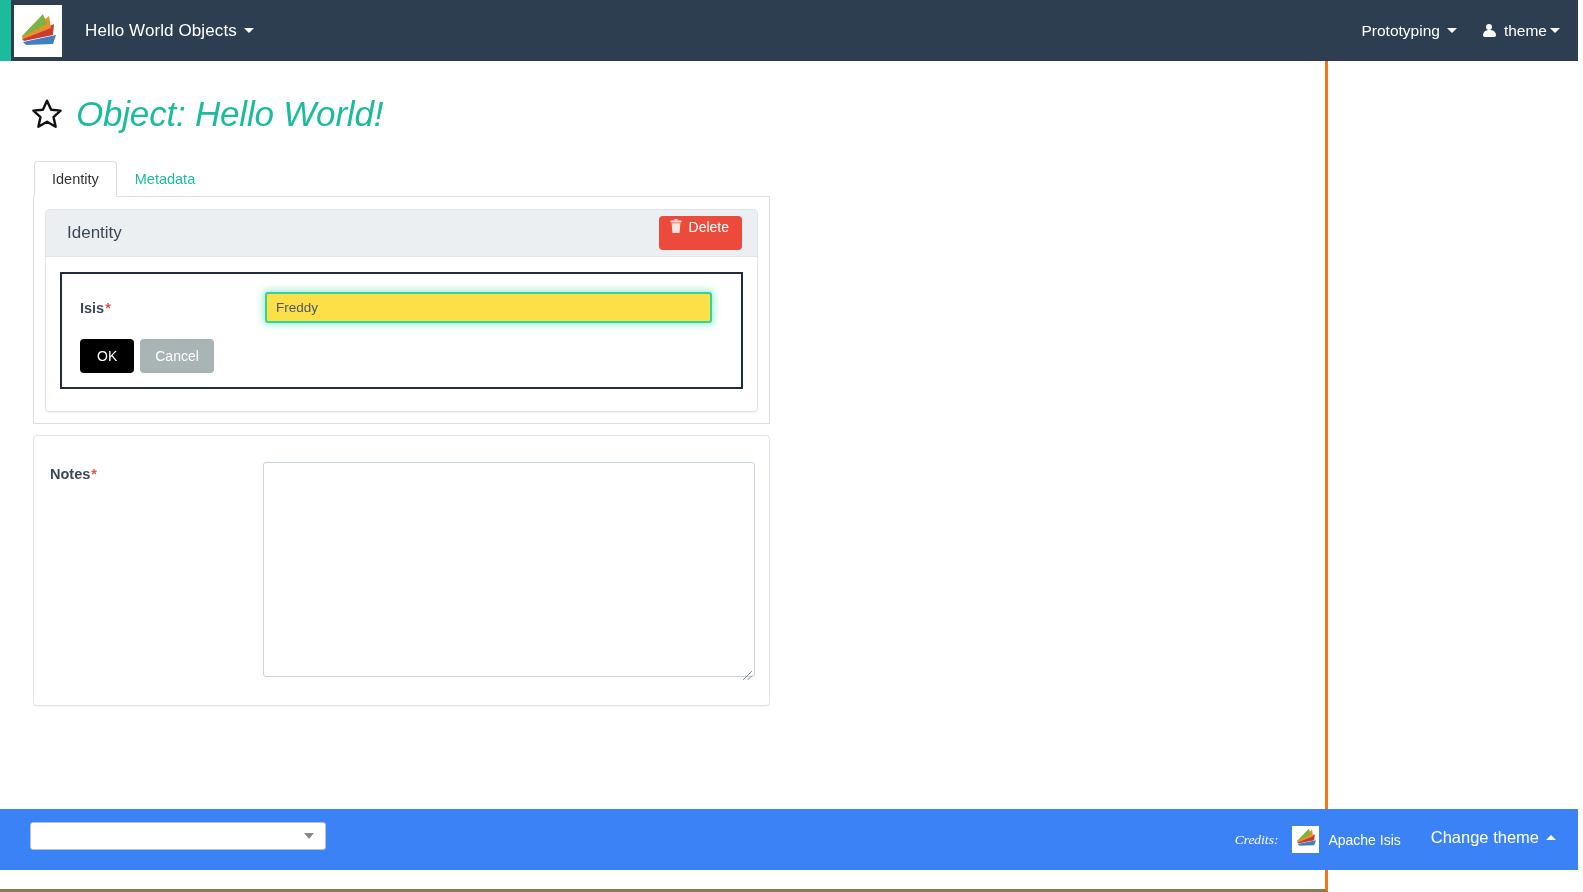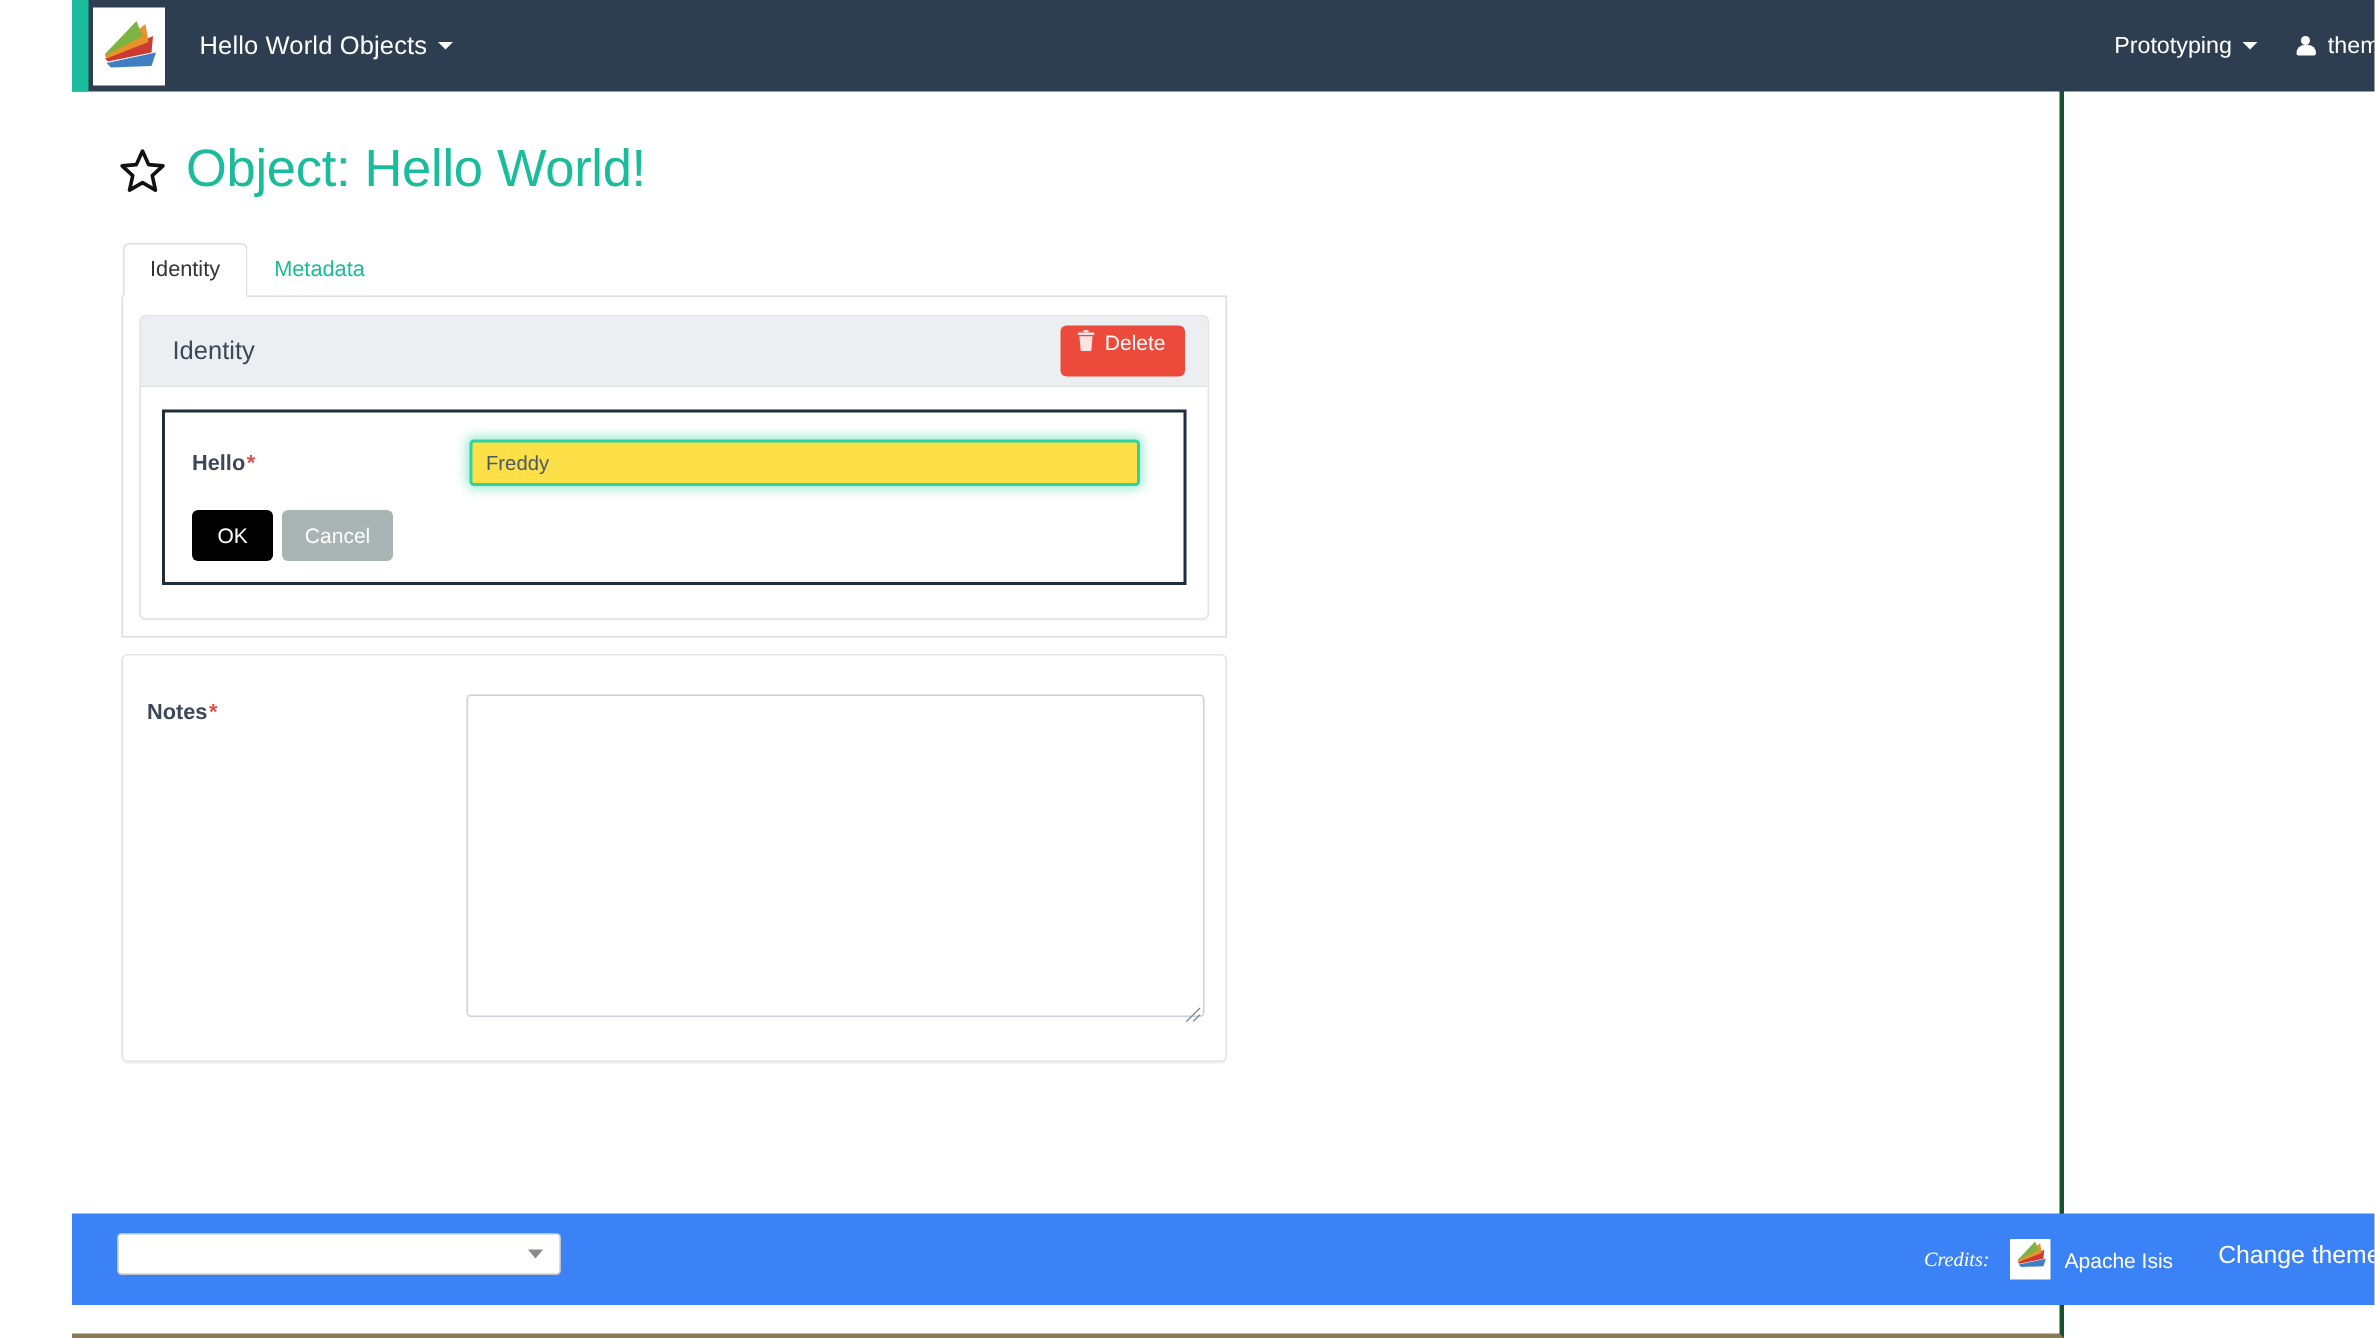--- a/index.html
+++ b/index.html
@@ -10,23 +10,22 @@
     overflow: hidden;
     background: #ffffff;
     font-family: "Liberation Sans", sans-serif;
     -webkit-font-smoothing: antialiased;
   }
   .page {
     position: relative;
     width: 1328px;
     height: 892px;
     background: #ffffff;
-    border-right: 3px solid #14532d;
+    border-right: 3px solid #f97316;
     border-bottom: 3px solid #8a7a53;
-    margin-left: 48px;
   }
 
   
   .navbar {
     position: absolute;
     top: 0; left: 0;
     width: 1578px;
     height: 61px;
     background: #2d3e50;
     display: flex;
@@ -117,22 +116,23 @@
   }
 
   
   .main {
     position: absolute;
     top: 61px; left: 0;
     width: 1578px;
   }
   .page-title-row {
     display: flex;
-    align-items: flex-start;
+    align-items: center;
     padding: 32px 0 0 30px;
+    font-style: italic;
   }
   .star-icon { margin-right: 12px; margin-top: 4px; }
   .page-title {
     font-size: 35px;
     color: #1bbc9b;
     font-weight: 400;
     letter-spacing: -.2px;
   }
 
   
@@ -451,21 +451,21 @@
               </span>
               <span>Delete</span>
             </button>
           </div>
 
           <div class="card-body">
             <div class="edit-box">
 
               <div class="form-row">
                 <div class="form-label">
-                  <span>Hello</span><span class="req">*</span>
+                  <span>Isis</span><span class="req">*</span>
                 </div>
                 <input class="text-input" type="text" value="Freddy" style="">
               </div>
 
               <div class="btn-row">
                 <button class="btn btn-ok">OK</button>
                 <button class="btn btn-cancel">Cancel</button>
               </div>
 
             </div>

